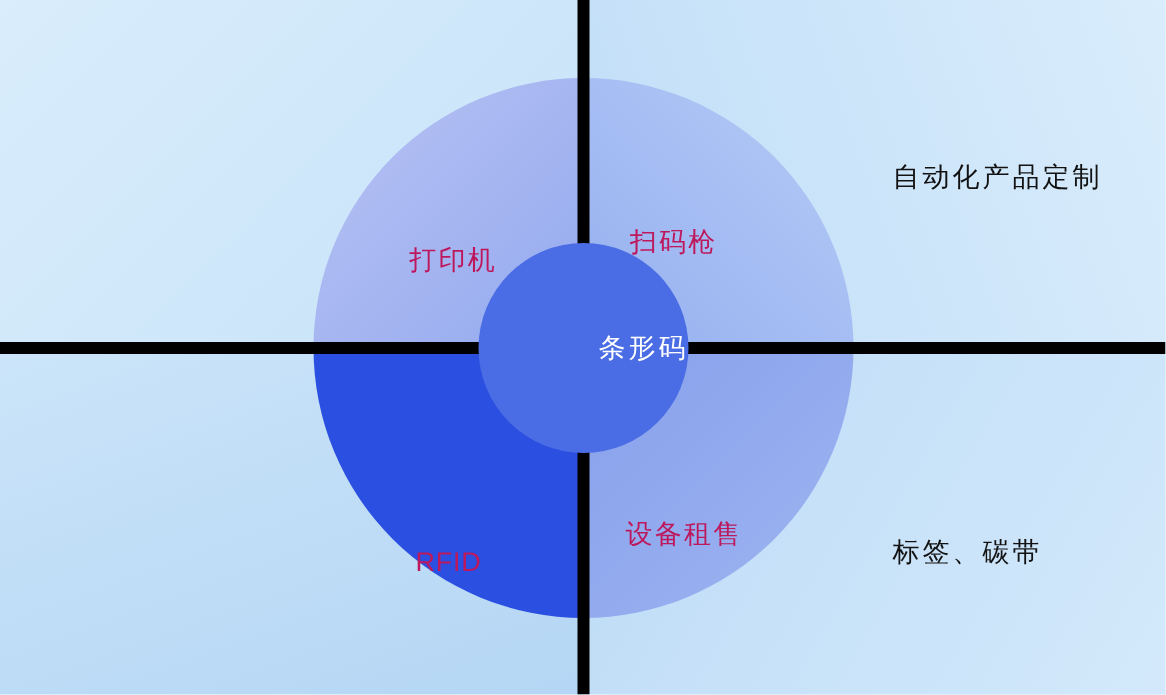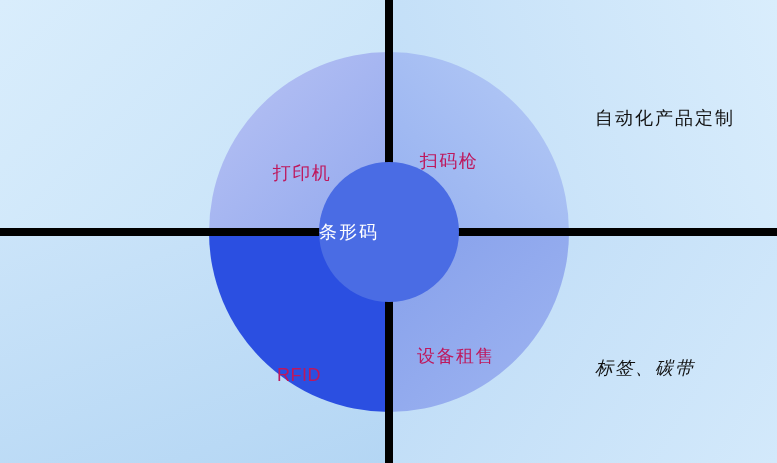--- a/index.html
+++ b/index.html
@@ -19,36 +19,36 @@
   .q-tr{left:389px;top:52px;border-radius:0 180px 0 0;background:linear-gradient(to bottom left,#b6cbf6,#95b0f0);}
   .q-bl{left:209px;top:232px;border-radius:0 0 0 180px;background:linear-gradient(135deg,#2446de,#3a5ae8);}
   .q-br{left:389px;top:232px;border-radius:0 0 180px 0;background:linear-gradient(to top left,#9fb5f1,#86a0eb);}
 
   
   .axis-h{left:0;top:228px;width:777px;height:8px;}
   .axis-v{left:385px;top:0;width:8px;height:463px;}
 
   
   .center-circle{left:319px;top:162px;width:140px;height:140px;border-radius:50%;
-                 display:flex;align-items:center;justify-content:flex-start;}
+                 display:flex;align-items:center;justify-content:flex-end;}
 
   .circle-label{color:#be185d;font-size:18px;letter-spacing:1.5px;white-space:nowrap;
                 transform:translate(-50%,-50%);margin-top:32px;}
   .center-text{color:#ffffff;font-size:18px;letter-spacing:2px;white-space:nowrap;}
   .corner-label{color:#121212;font-size:18px;letter-spacing:2px;white-space:nowrap;}
 
   .pos-printer{left:302px;top:141px;}
   .pos-scanner{left:449px;top:129px;}
   .pos-rfid{left:299px;top:343px;letter-spacing:0.5px;}
   .pos-rental{left:456px;top:324px;}
 
   .pos-corner-tl{left:65px;top:106px;}
   .pos-corner-tr{left:595px;top:106px;}
   .pos-corner-bl{left:65px;top:356px;}
-  .pos-corner-br{left:595px;top:356px;font-style:italic;}
+  .pos-corner-br{left:595px;top:356px;}
 </style>
 </head>
 <body>
 
 <div class="stage">
 
   <div class="abs bg-tl"></div>
   <div class="abs bg-tr"></div>
   <div class="abs bg-bl"></div>
   <div class="abs bg-br"></div>

